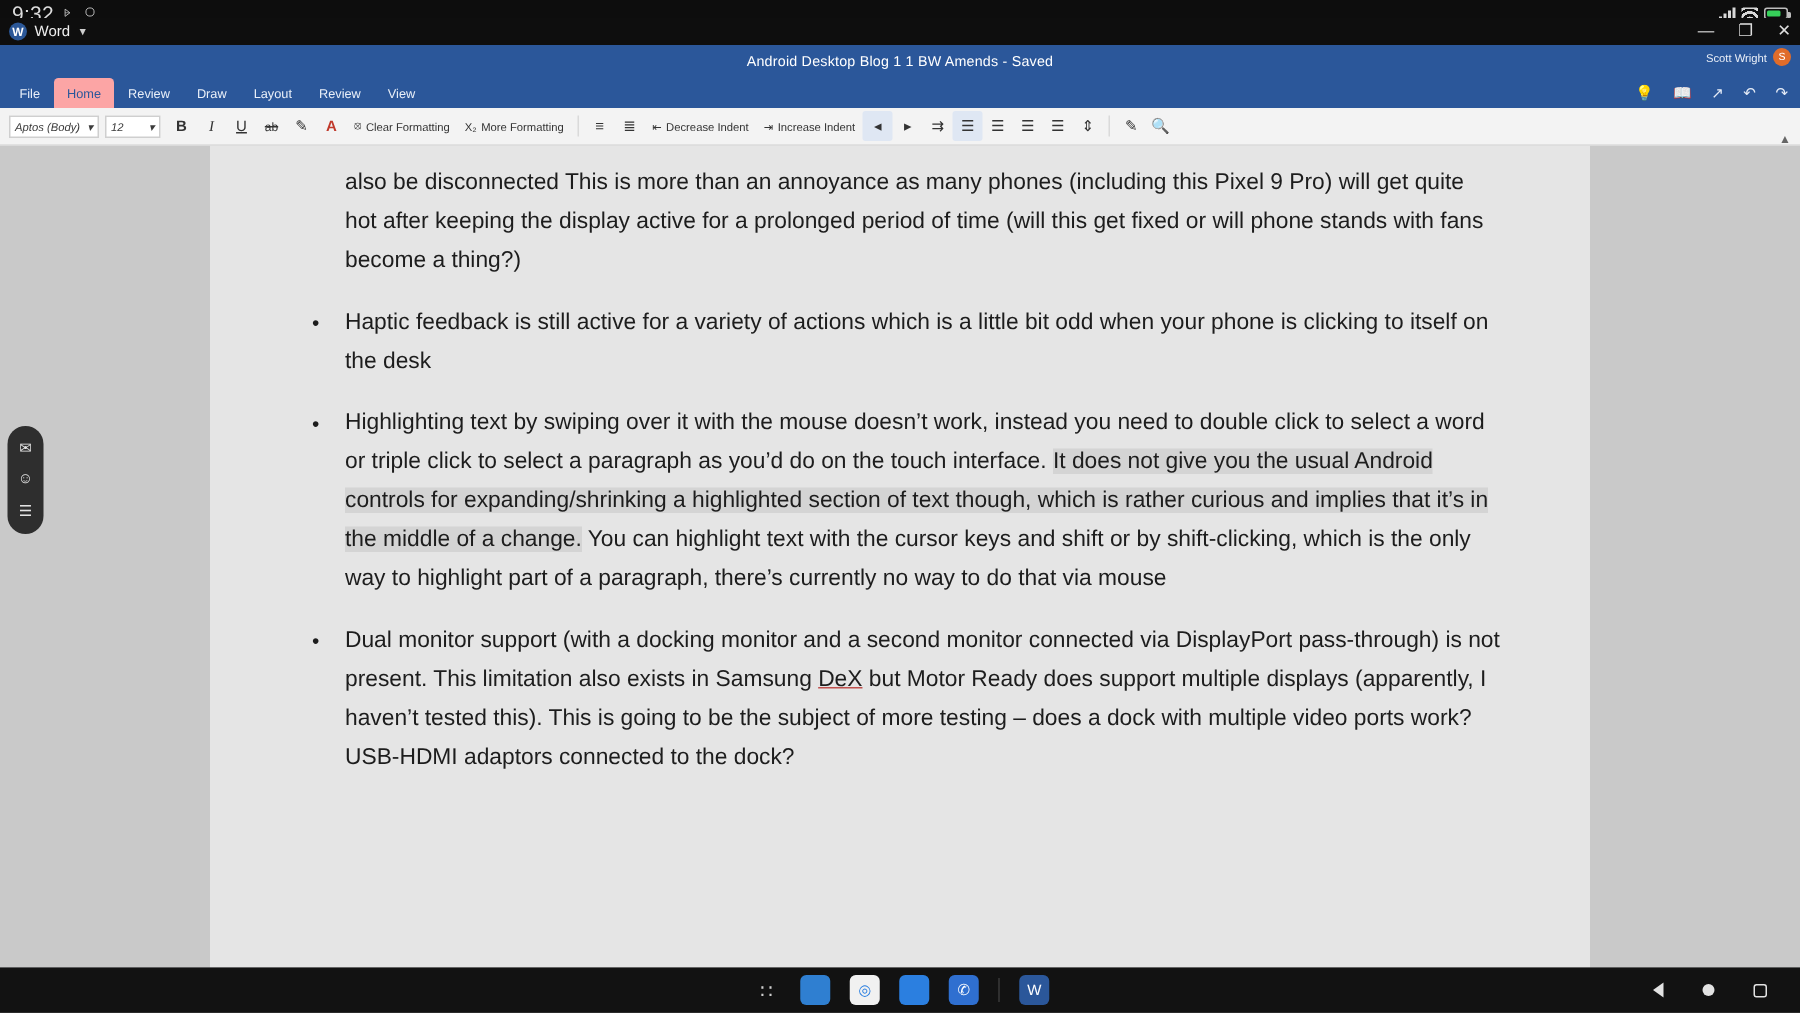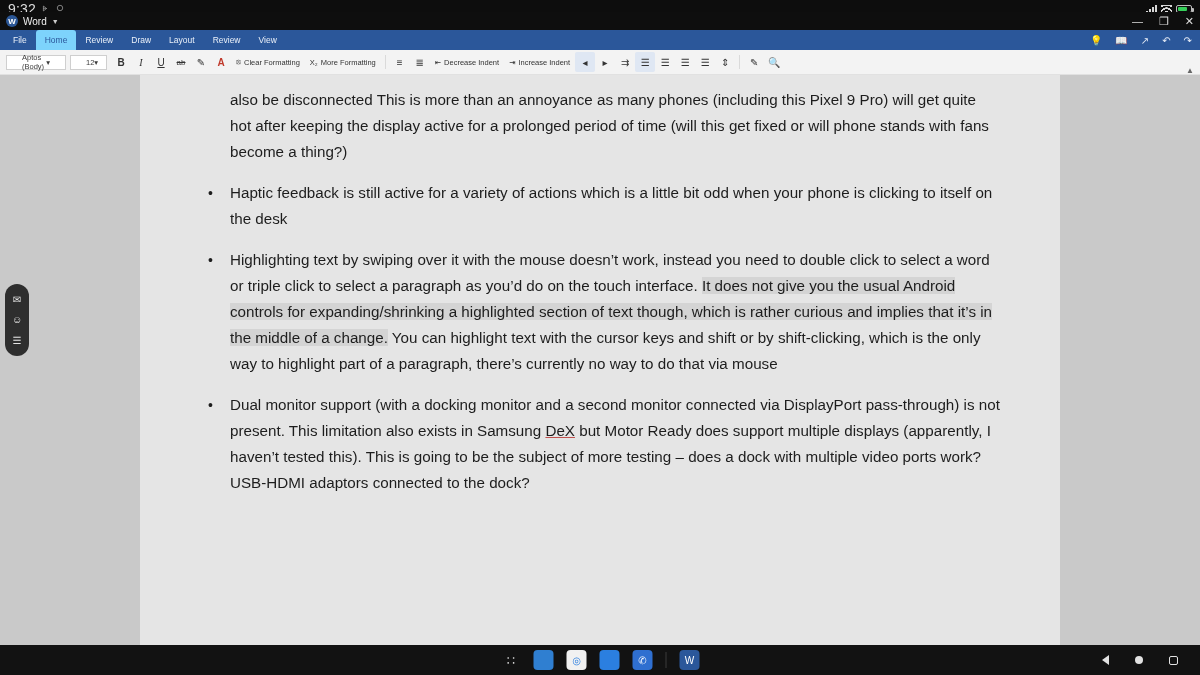--- a/index.html
+++ b/index.html
@@ -103,36 +103,36 @@
   
   .ribbon-tabs {
     height: 20px; background: #2b579a;
     display: flex; align-items: stretch; padding-left: 4px;
     position: relative;
   }
   .rtab {
     color: #eaf0f9; font-size: 8.5px;
     padding: 0 9px; display: flex; align-items: center; cursor: default;
   }
-  .rtab.active { background: #7dd3fc; color: #2b579a; border-radius: 3px 3px 0 0; }
+  .rtab.active { background: #fca5a5; color: #2b579a; border-radius: 3px 3px 0 0; }
   .ribbon-right {
     margin-left: auto; display: flex; align-items: center; gap: 13px;
     padding-right: 8px; color: #e6ecf7; font-size: 10px;
   }
 
   
   .toolbar {
     height: 25px; background: #f3f3f3; border-bottom: 1px solid #e1e1e1;
     display: flex; align-items: center; gap: 0; padding: 0 6px;
     position: relative;
   }
   .font-box, .size-box {
     height: 15px; border: 1px solid #cfcfcf; background: #fff;
     display: flex; align-items: center; justify-content: space-between;
-    font-size: 7.5px; color: #3b3b3b; padding: 0 15px; margin-right: 4px;
+    font-size: 7.5px; color: #3b3b3b; padding: 0 3px; margin-right: 4px; font-style: italic;
   }
   .font-box { width: 60px; }
   .size-box { width: 37px; }
   .tb-btn {
     width: 20px; height: 20px; display: flex; align-items: center; justify-content: center;
     font-size: 10px; color: #333; cursor: default; border-radius: 2px;
   }
   .tb-btn.small { font-size: 8px; }
   .tb-btn.active { background: #dfe7f3; }
   .tb-sep { width: 1px; height: 14px; background: #dadada; margin: 0 4px; }
@@ -257,20 +257,27 @@
         <span>Word</span>
         <span class="chev">▼</span>
       </div>
       <div class="win-ctl">
         <span>—</span>
         <span>❐</span>
         <span>✕</span>
       </div>
     </div>
 
+    <div class="title-band">
+      <span class="doc-title">Android Desktop Blog 1 1 BW Amends - Saved</span>
+      <div class="acct">
+        <span>Scott Wright</span>
+        <span class="avatar">S</span>
+      </div>
+    </div>
 
     <div class="ribbon-tabs">
       <div class="rtab">File</div>
       <div class="rtab active">Home</div>
       <div class="rtab">Review</div>
       <div class="rtab">Draw</div>
       <div class="rtab">Layout</div>
       <div class="rtab">Review</div>
       <div class="rtab">View</div>
       <div class="ribbon-right">

